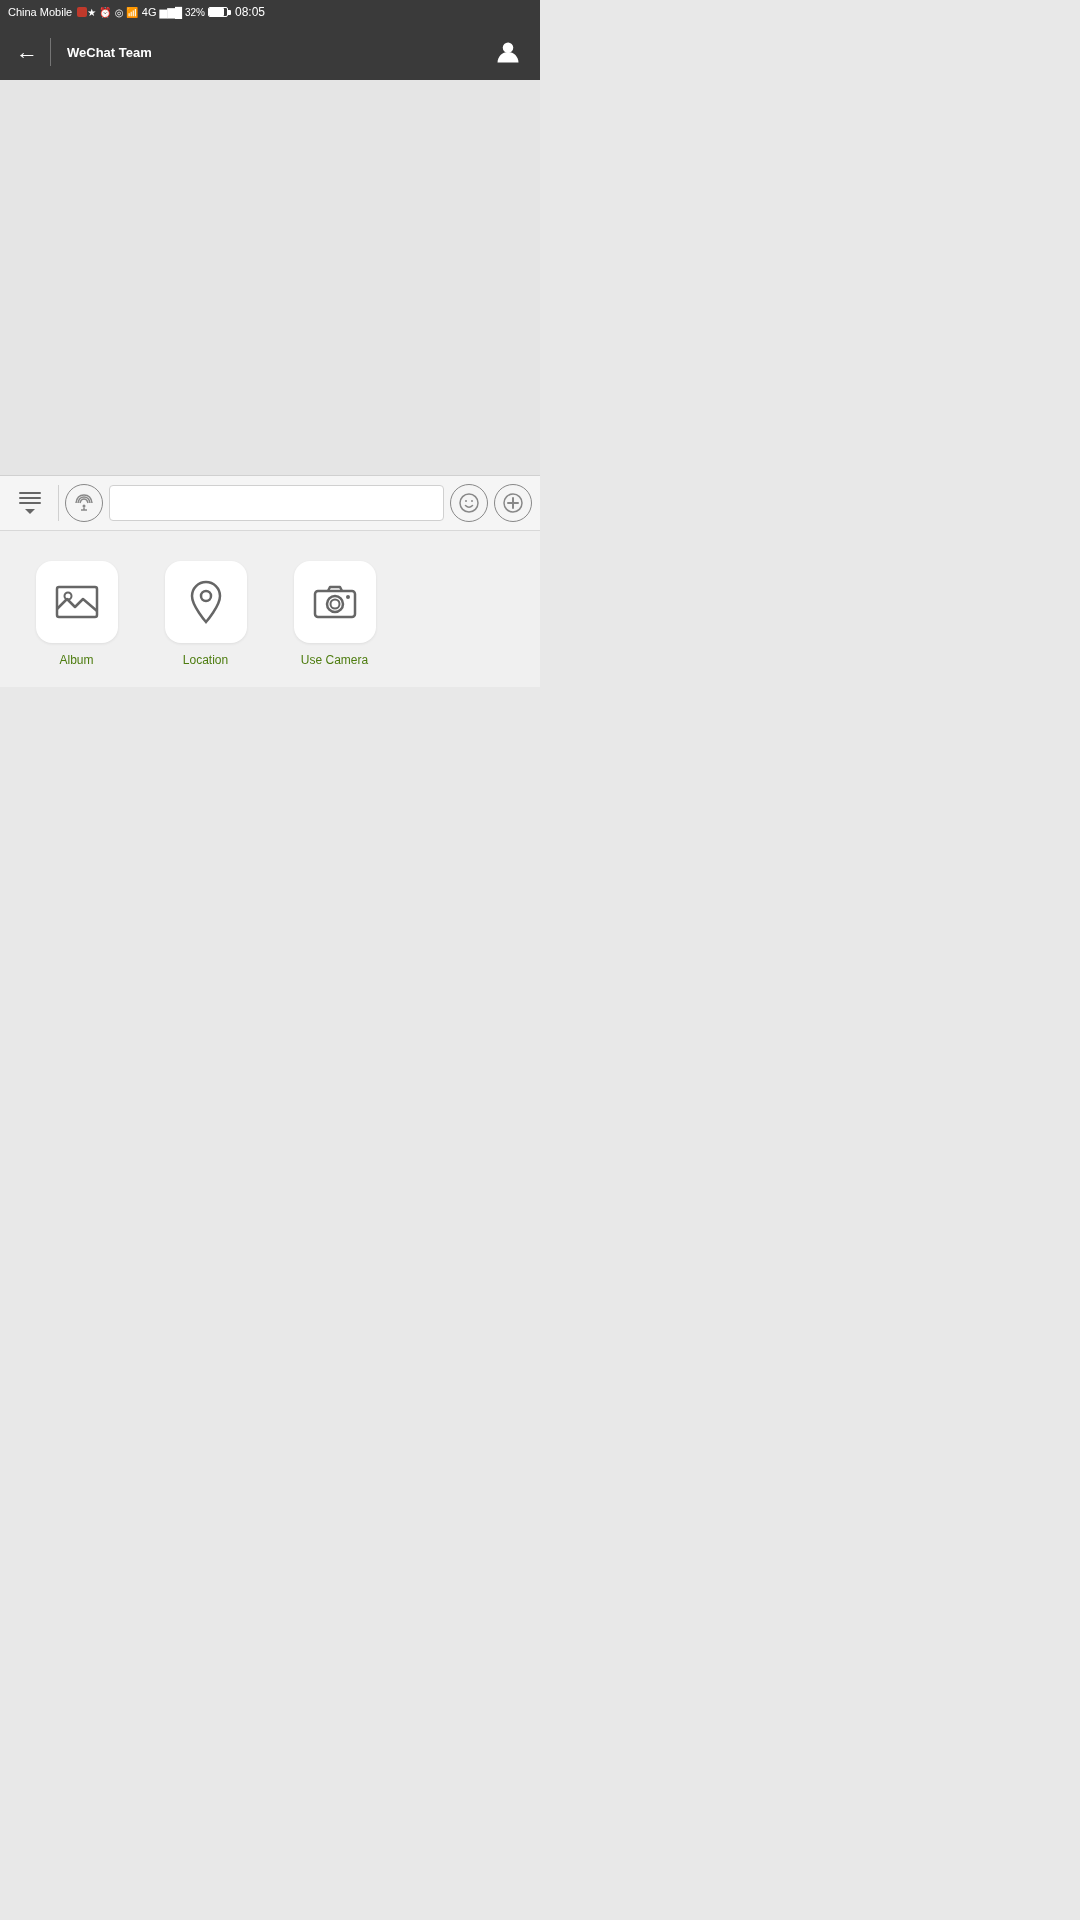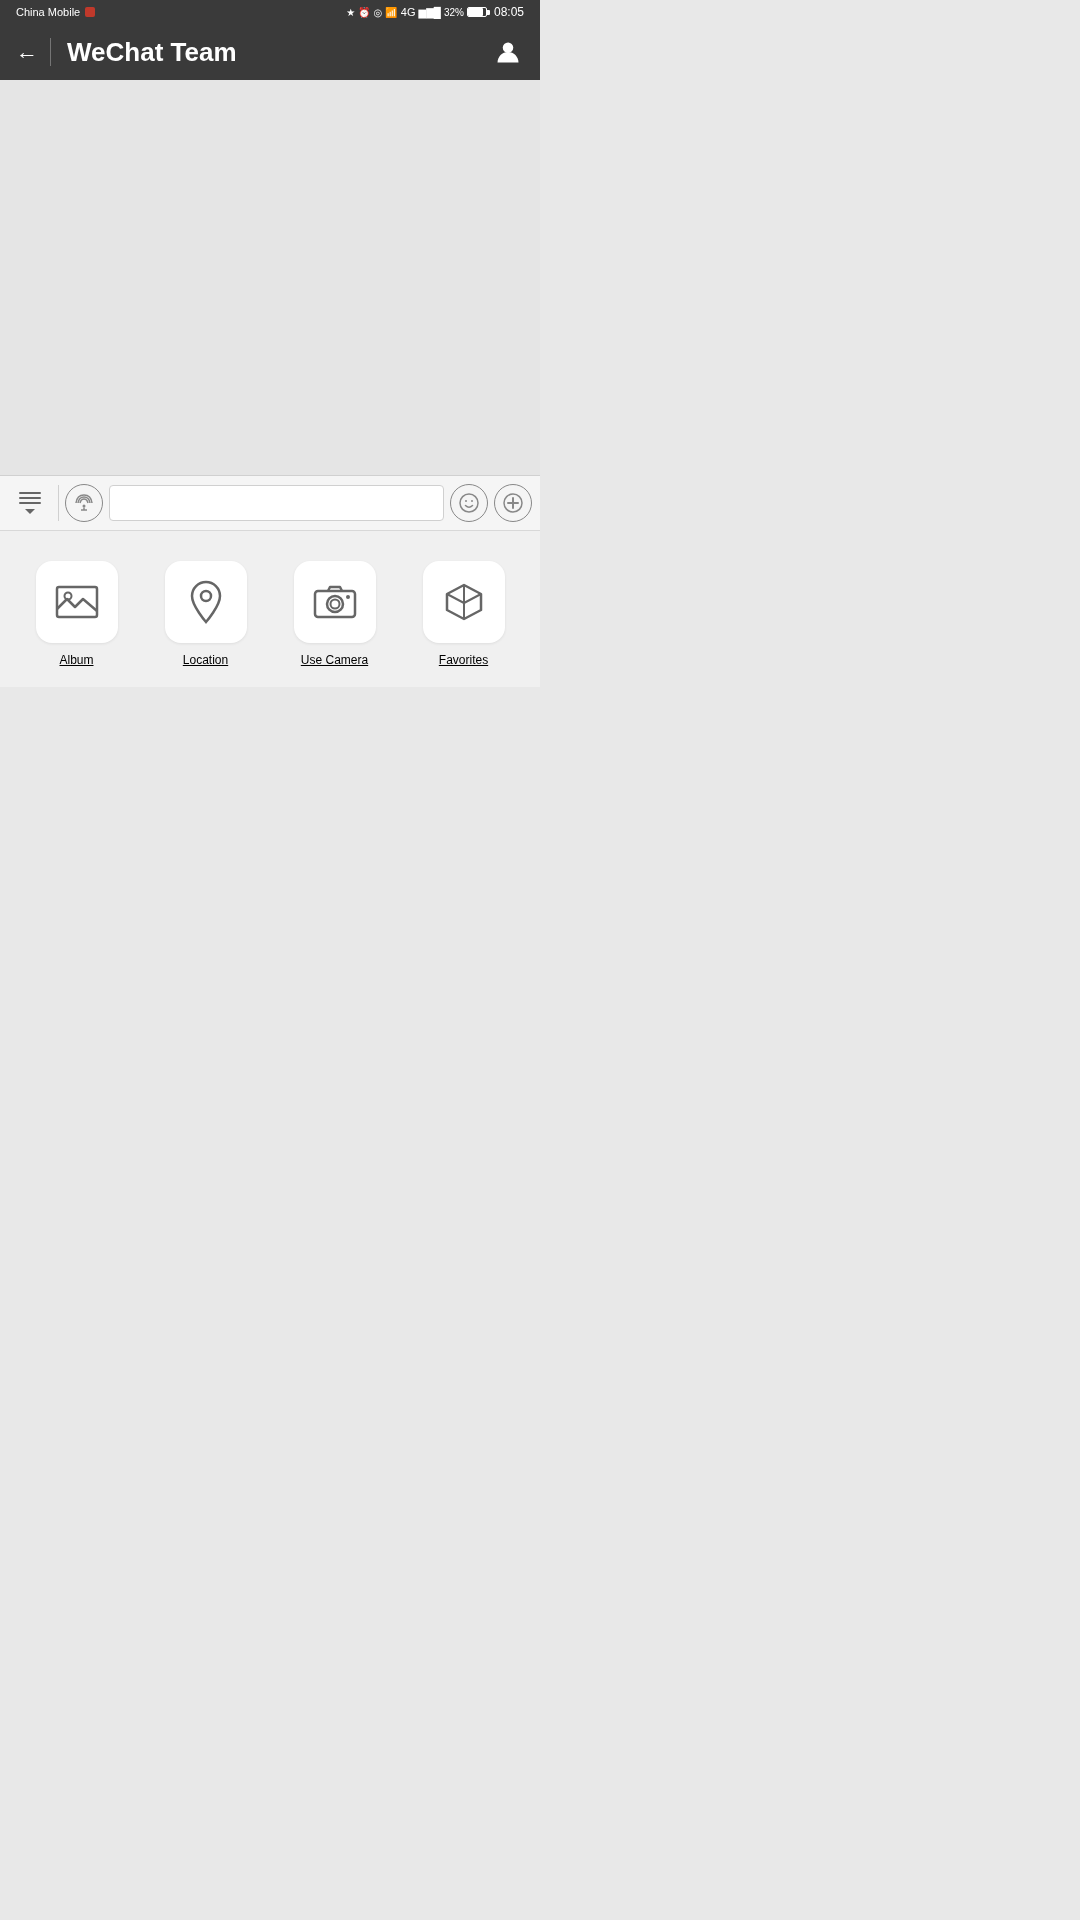--- a/index.html
+++ b/index.html
@@ -18,22 +18,21 @@
       position: relative;
     }
 
     
     .status-bar {
       width: 100%;
       height: 24px;
       background: #3a3a3a;
       display: flex;
       align-items: center;
-      justify-content: space-between;
-      padding: 0 16px;
+      padding: 0 8px;
       color: white;
       font-size: 11px;
     }
 
     .status-left {
       display: flex;
       align-items: center;
       gap: 3px;
     }
 
@@ -64,21 +63,21 @@
     }
 
     .header-divider {
       width: 1px;
       height: 28px;
       background: rgba(255,255,255,0.3);
       margin-right: 16px;
     }
 
     .header-title {
-      font-size: 26px;
+      font-size: 13px;
       font-weight: 600;
       color: white;
       flex: 1;
     }
 
     .header-avatar {
       width: 32px;
       height: 32px;
       display: flex;
       align-items: center;
@@ -239,23 +238,22 @@
       background: white;
       border-radius: 16px;
       display: flex;
       align-items: center;
       justify-content: center;
       box-shadow: 0 1px 3px rgba(0,0,0,0.08);
     }
 
     .extra-label {
       font-size: 12px;
-      color: #000000;
+      color: #4d7c0f;
       text-align: left;
-      text-decoration: underline;
     }
 
     
     svg {
       display: block;
     }
 
   </style>
 </head>
 <body>
@@ -375,26 +373,15 @@
           <rect x="2" y="8" width="40" height="26" rx="3" stroke="#666" stroke-width="2.5" fill="none"></rect>
           <circle cx="22" cy="21" r="8" stroke="#666" stroke-width="2.5" fill="none"></circle>
           <circle cx="22" cy="21" r="4.5" stroke="#666" stroke-width="2" fill="none"></circle>
           <path d="M15 8 L17 4 L27 4 L29 8" stroke="#666" stroke-width="2.5" fill="none" stroke-linejoin="round"></path>
           <circle cx="35" cy="14" r="2" fill="#666"></circle>
         </svg>
       </div>
       <span class="extra-label">Use Camera</span>
     </div>
 
-    <div class="extra-item">
-      <div class="extra-icon-box">
-        <svg width="42" height="42" viewBox="0 0 42 42" fill="none">
-
-          <path d="M21 4 L38 13 L38 29 L21 38 L4 29 L4 13 Z" stroke="#666" stroke-width="2.5" fill="none" stroke-linejoin="round"></path>
-          <path d="M21 4 L21 38" stroke="#666" stroke-width="2" fill="none"></path>
-          <path d="M4 13 L21 22 L38 13" stroke="#666" stroke-width="2" fill="none"></path>
-        </svg>
-      </div>
-      <span class="extra-label">Favorites</span>
-    </div>
 
   </div>
 </div>
 
 </body></html>

